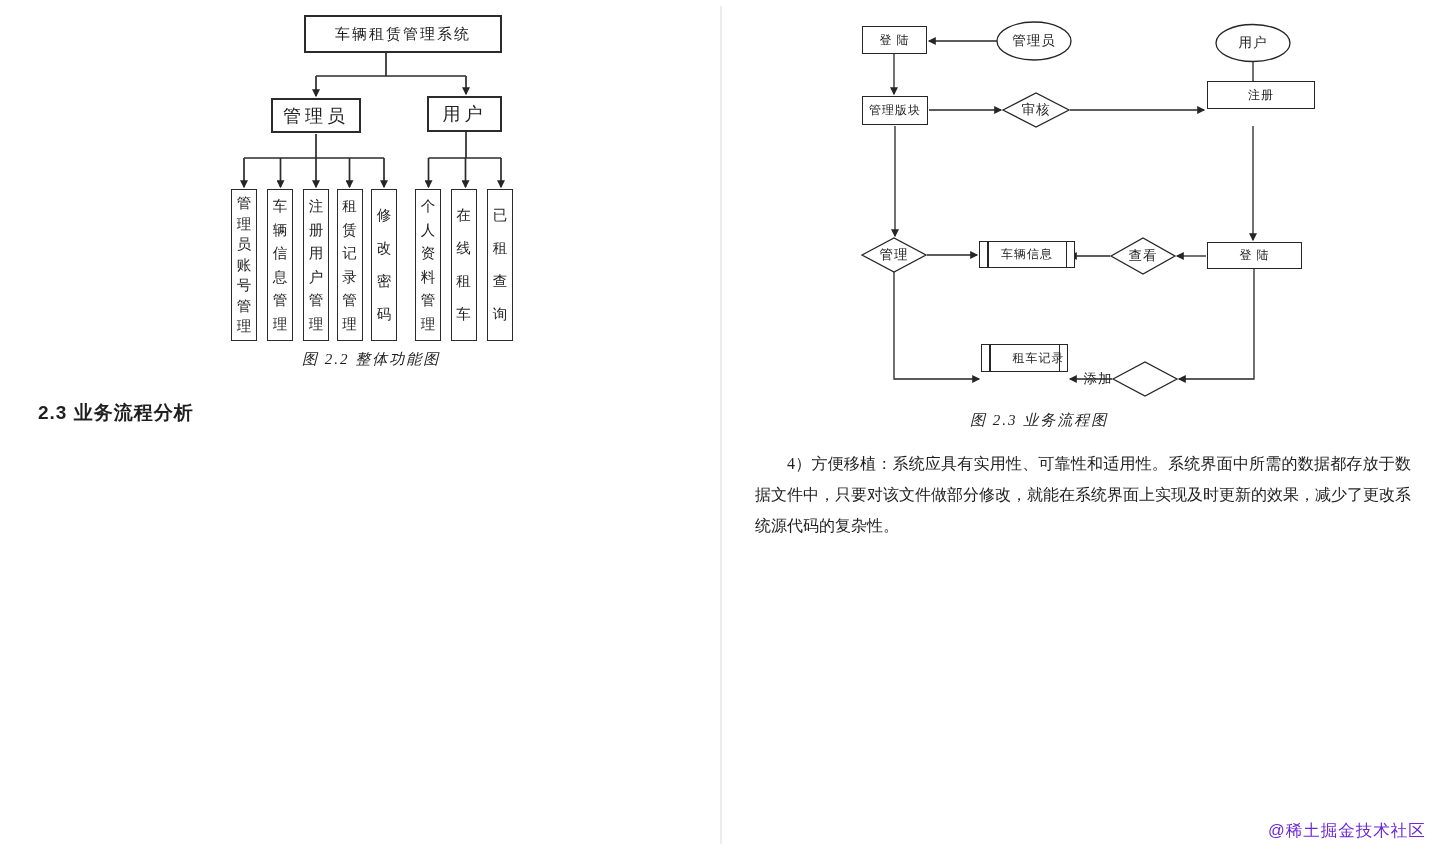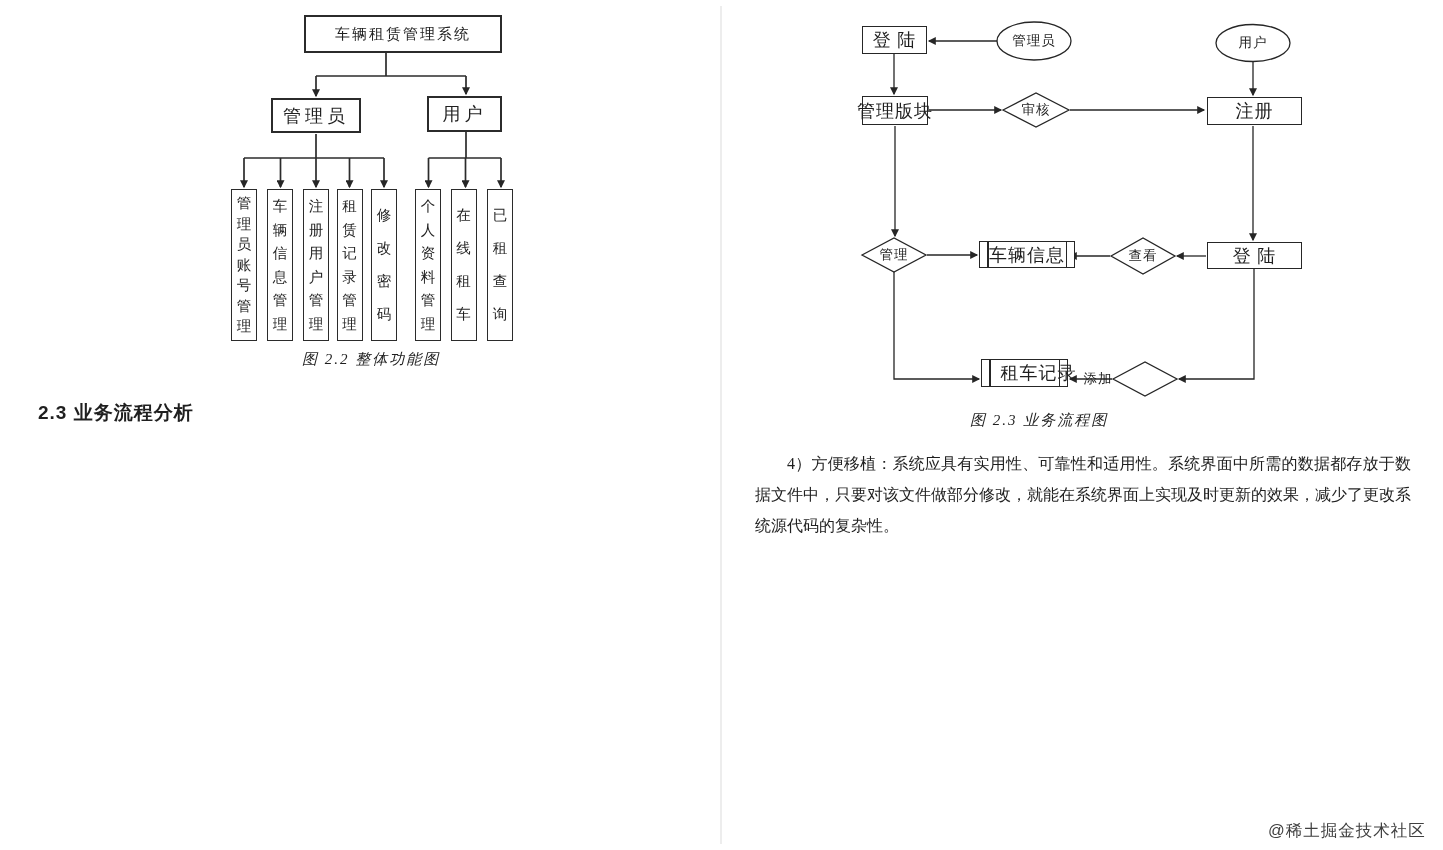--- a/index.html
+++ b/index.html
@@ -36,41 +36,41 @@
     letter-spacing:1px;
   }
   .para-left{position:absolute;left:38px;top:450px;width:651px;z-index:2;
     font-size:16px;line-height:34px;text-align:justify;}
   .para-left p{margin:0;text-indent:2em;}
 
   
   .fc-box{
     position:absolute;z-index:2;box-sizing:border-box;background:#fff;
     border:1.5px solid #262626;display:flex;align-items:center;justify-content:center;
-    font-size:18px;letter-spacing:1px;white-space:nowrap;
+    font-size:12px;letter-spacing:1px;white-space:nowrap;
   }
   .bars::before,.bars::after{
     content:"";position:absolute;top:0;bottom:0;width:1.5px;background:#262626;
   }
   .bars::before{left:7px;}
   .bars::after{right:7px;}
   .fc-label{
     position:absolute;z-index:3;font-size:13.5px;letter-spacing:1px;white-space:nowrap;
     transform:translate(-50%,-50%);
   }
 
   
   .right-text{position:absolute;left:755px;top:448px;width:656px;z-index:2;
     font-size:16px;line-height:31px;text-align:justify;}
   .right-text p{margin:0;text-indent:2em;}
 
   .watermark{
     position:absolute;left:1268px;top:820px;z-index:4;
     font-family:"Liberation Sans","DejaVu Sans",sans-serif;
-    font-size:16.5px;color:#404040;letter-spacing:1px;
+    font-size:16.5px;color:#6d28d9;letter-spacing:1px;
   }
 </style>
 </head>
 <body>
 
 <div class="stage">
 
   <div class="divider"></div>
 
   <svg class="overlay" width="1443" height="850" viewBox="0 0 1443 850">
@@ -188,24 +188,24 @@
       <span>查</span>
       <span>询</span>
     </div>
 
   <div class="caption cap-left">图 2.2 整体功能图</div>
 
   <div class="heading">2.3 业务流程分析</div>
 
   <div class="fc-box" style="left:862px;top:26px;width:65px;height:28px;">登 陆</div>
   <div class="fc-box" style="left:862px;top:96px;width:66px;height:29px;">管理版块</div>
-  <div class="fc-box" style="left:1207px;top:97px;width:95px;height:28px;">注册</div>
+  <div class="fc-box" style="left:1207px;top:81px;width:108px;height:28px;">注册</div>
   <div class="fc-box bars" style="left:979px;top:241px;width:96px;height:27px;">车辆信息</div>
   <div class="fc-box" style="left:1207px;top:242px;width:95px;height:27px;">登 陆</div>
-  <div class="fc-box bars" style="left:981px;top:359px;width:87px;height:28px;padding-left:28px;">租车记录</div>
+  <div class="fc-box bars" style="left:981px;top:344px;width:87px;height:28px;padding-left:28px;">租车记录</div>
 
   <div class="fc-label" style="left:1034px;top:41px;">管理员</div>
   <div class="fc-label" style="left:1253px;top:43px;">用户</div>
   <div class="fc-label" style="left:1036px;top:110px;">审核</div>
   <div class="fc-label" style="left:894px;top:255px;">管理</div>
   <div class="fc-label" style="left:1143px;top:256px;">查看</div>
   <div class="fc-label" style="left:1098px;top:379px;">添加</div>
 
   <div class="caption cap-right">图 2.3 业务流程图</div>
 

